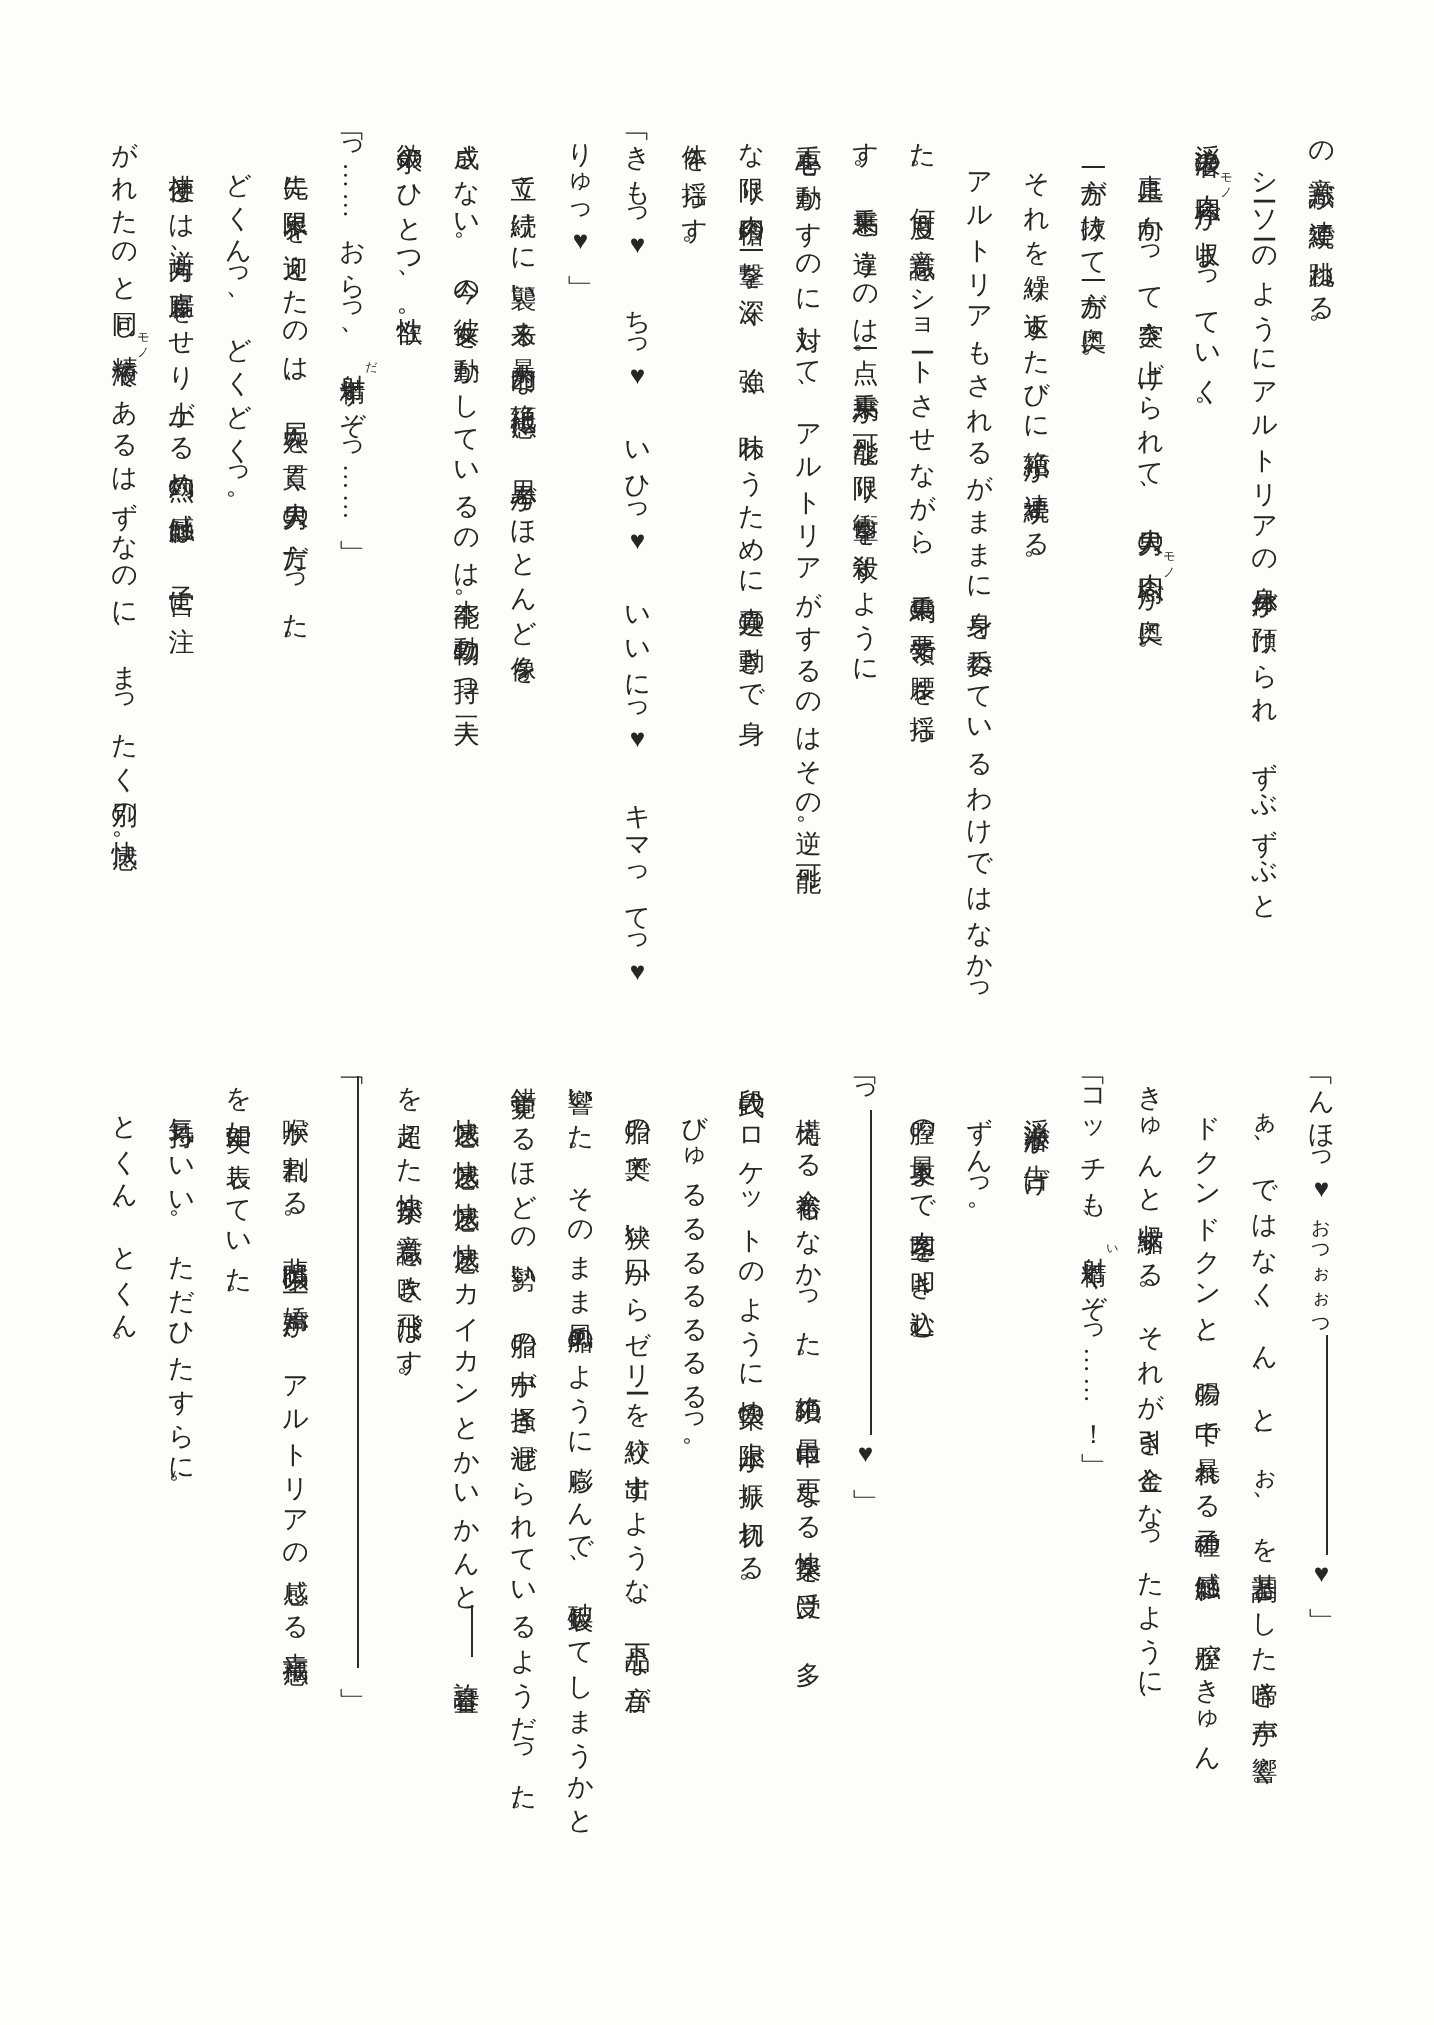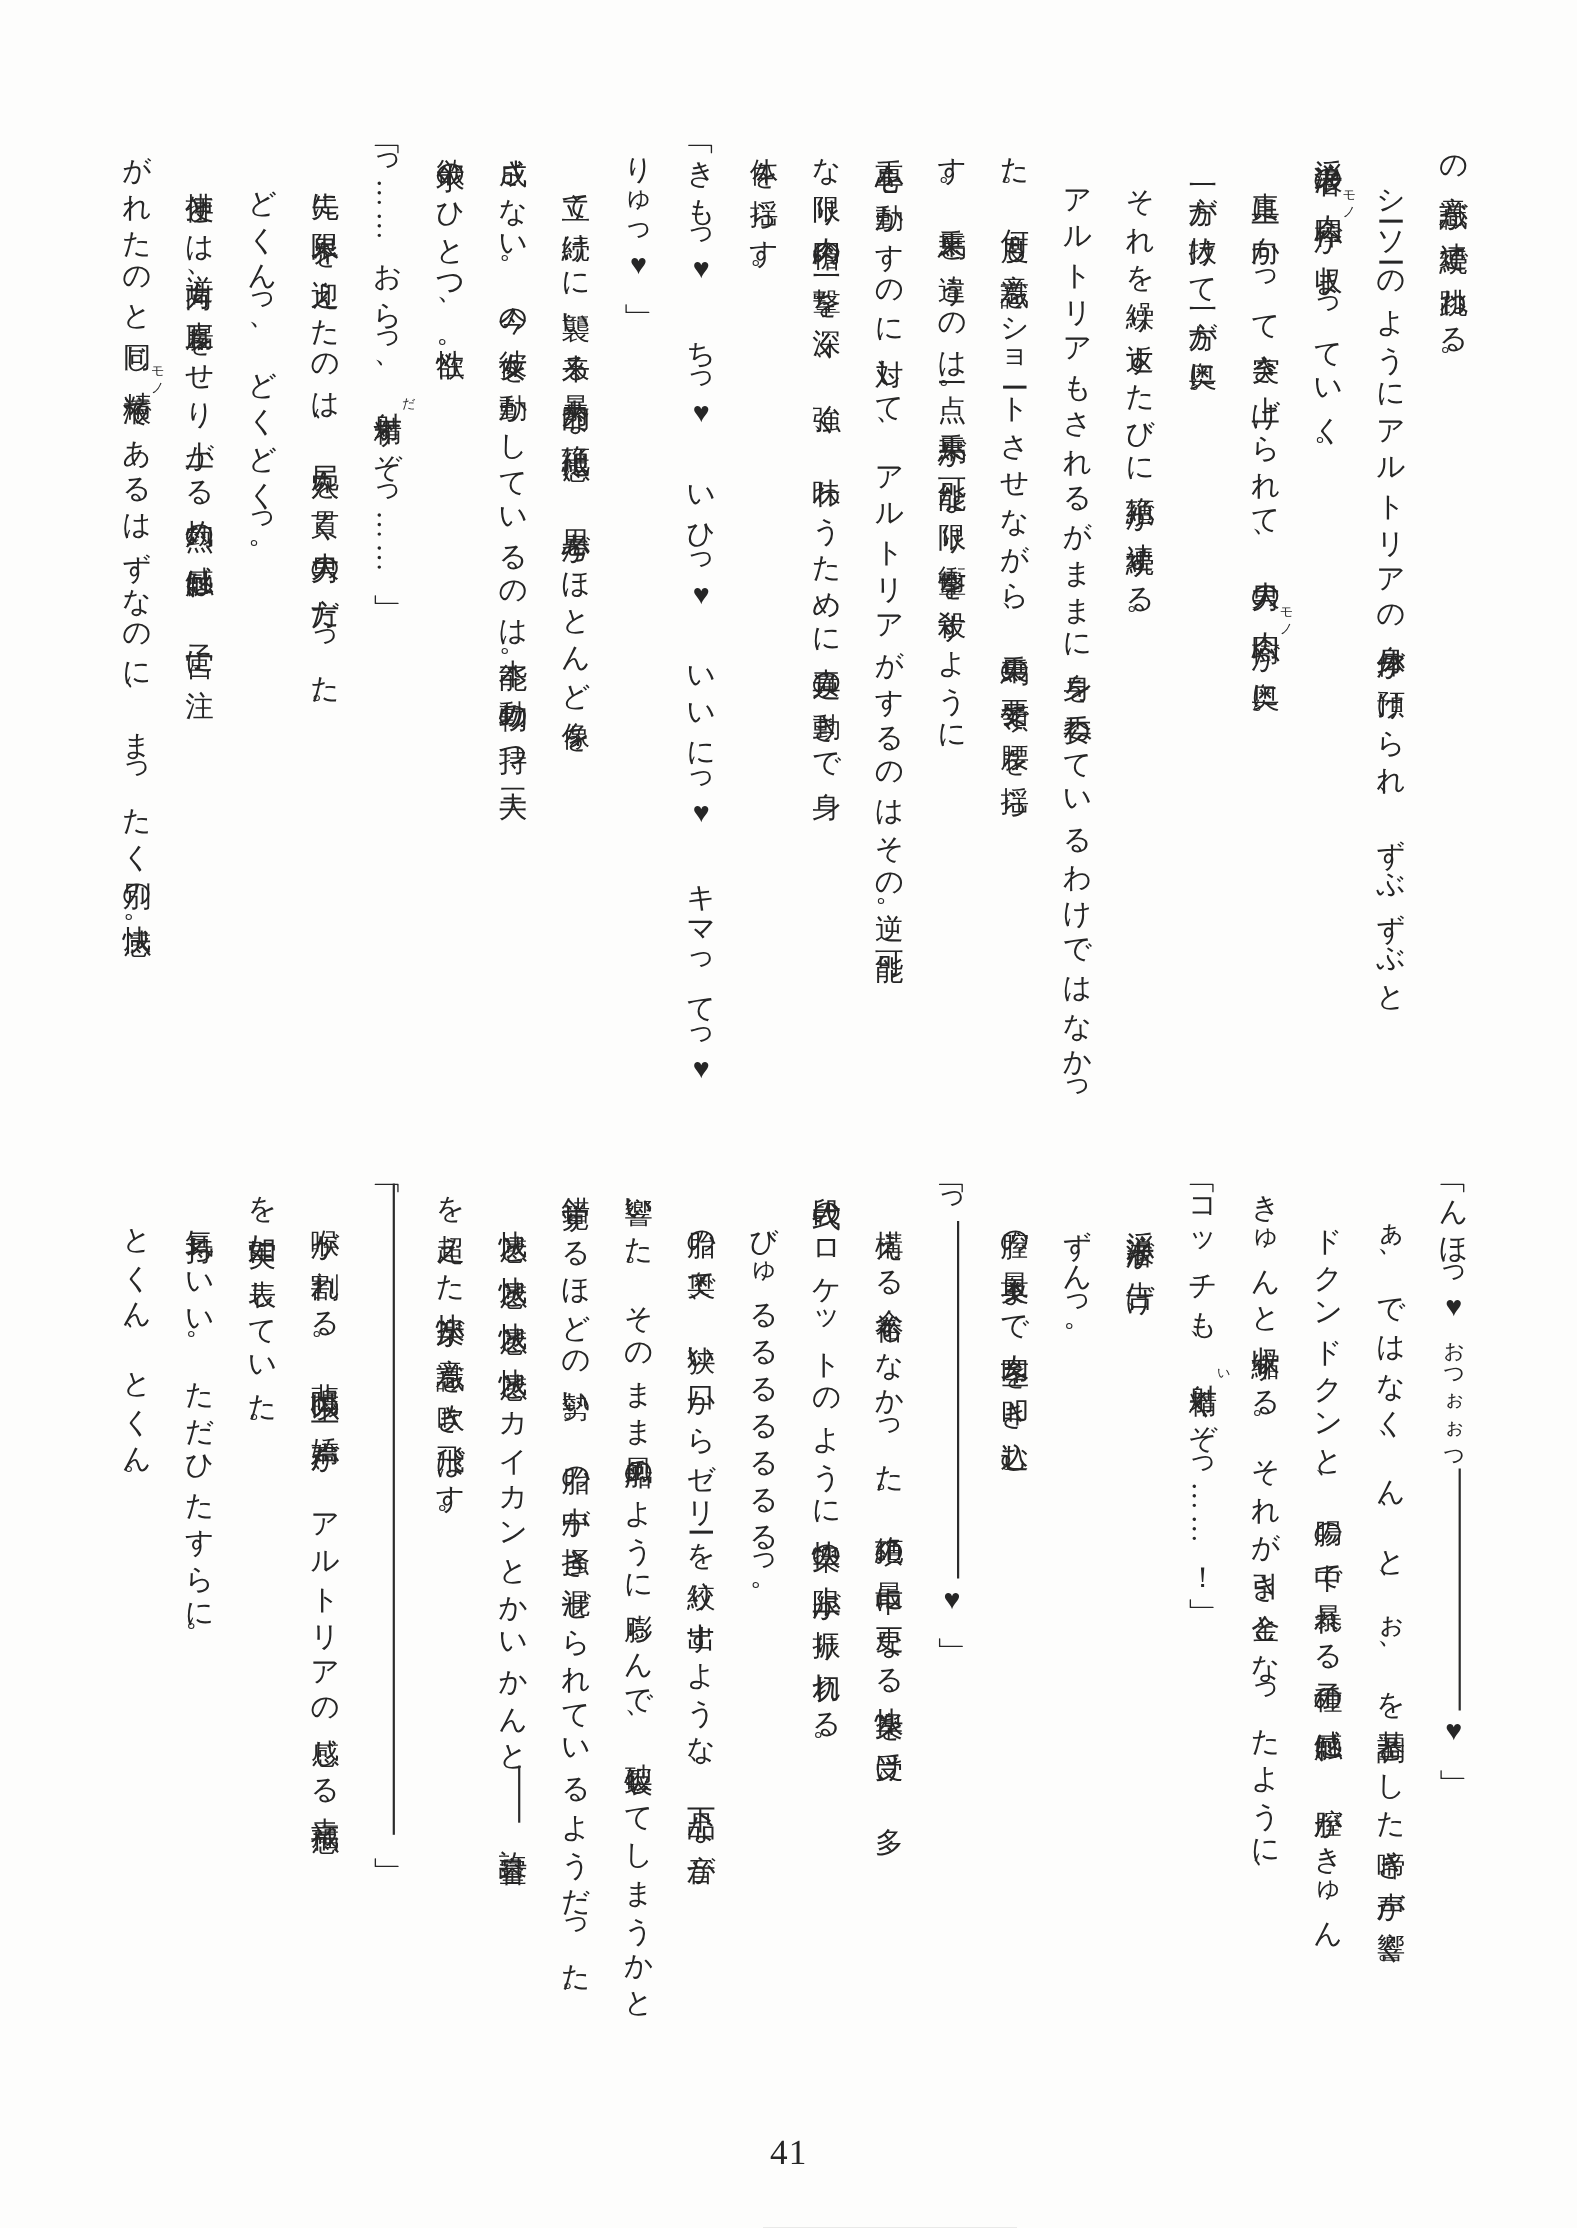--- a/index.html
+++ b/index.html
@@ -94,14 +94,13 @@
       <p class="col">響いた。そのまま風船のように膨らんで、破裂してしまうかと</p>
       <p class="col">錯覚するほどの勢い。胎の中が掻き混ぜられているようだった。</p>
       <p class="col indent">快感と快感と快感と快感とカイカンとかいかんと<span class="vline" style="height: 52px;"></span>許容量</p>
       <p class="col">を超えた快楽が意識を吹き飛ばす。</p>
       <p class="col">「<span class="vline" style="height: 592px;"></span>」</p>
       <p class="col indent">喉が割れる。悲鳴以上の嬌声が、アルトリアの感じる幸福感</p>
       <p class="col">を如実に表していた。</p>
       <p class="col indent">気持ちいい。ただひたすらに。</p>
       <p class="col indent">とくん、とくん。</p>
     </div>
-  <div class="page-number">41</div>
 </div>
 
 </body></html>

